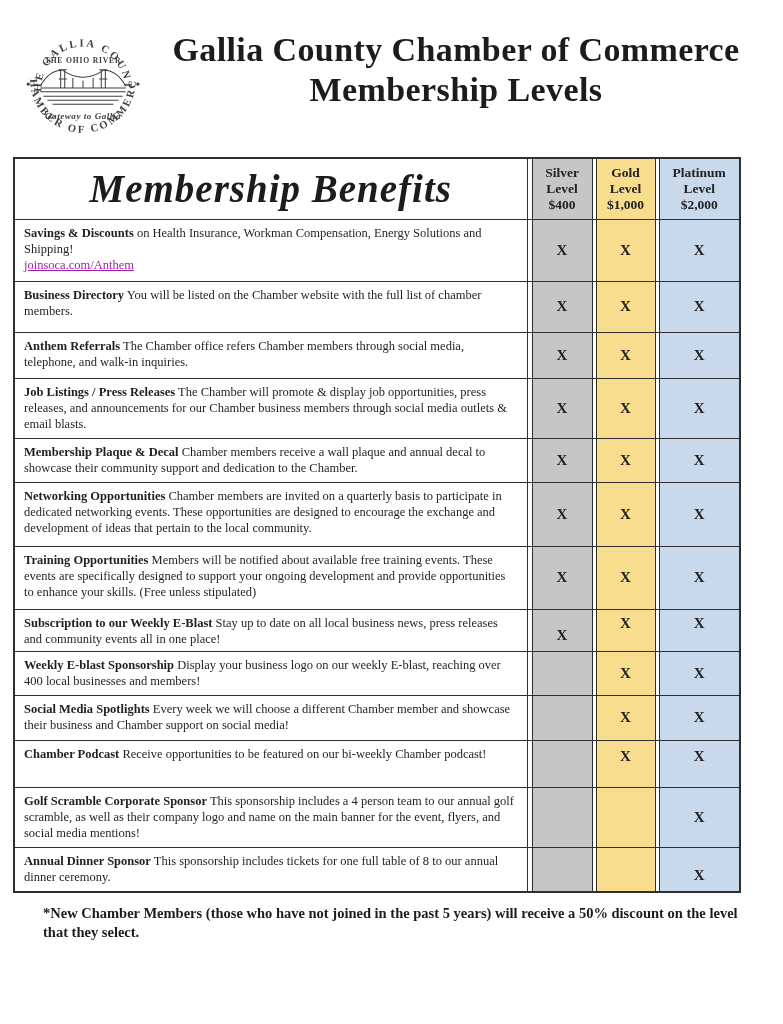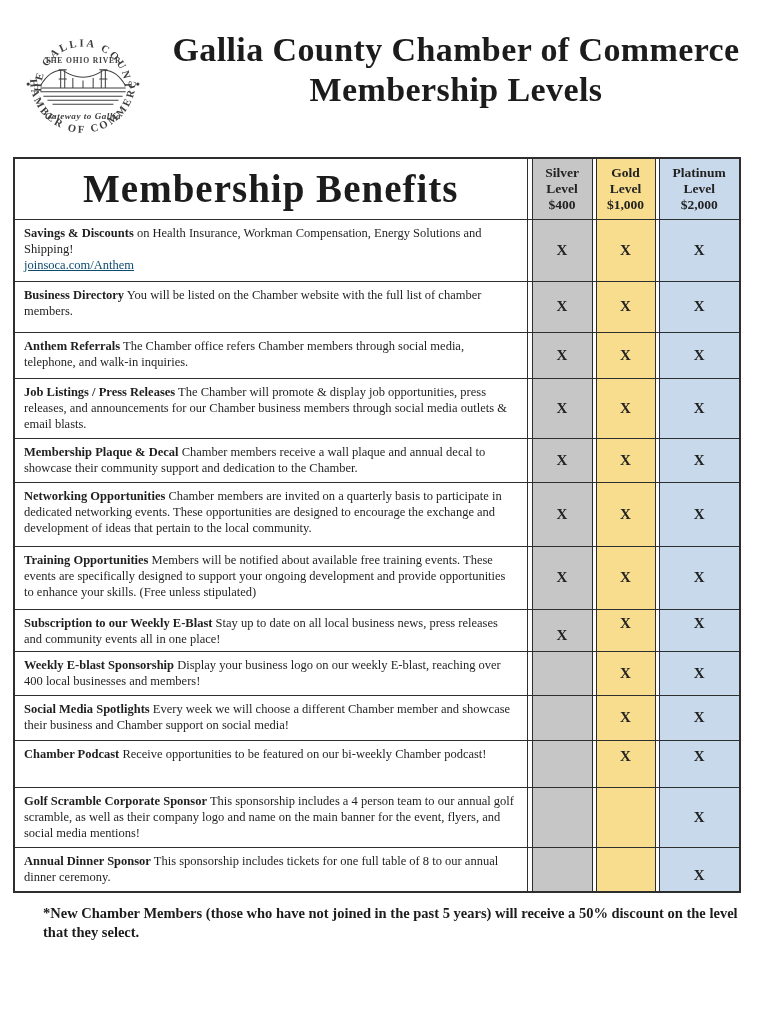--- a/index.html
+++ b/index.html
@@ -27,24 +27,24 @@
     border:2.5px solid #2e2e2e;
   }
   table.benefits td{border:1.6px solid #2e2e2e;overflow:hidden;}
   td.gut{border-left:none;border-right:none;background:#fff;padding:0;}
   td.benefit{
     vertical-align:top;background:#fff;
     padding:5px 9px 4px 9px;
     font-size:12.5px;line-height:16px;color:#1f1f1f;
   }
   td.benefit b{font-weight:bold;}
-  a.doc-link{color:#0c4a6e;text-decoration:underline;cursor:pointer;}
+  a.doc-link{color:#a21caf;text-decoration:underline;cursor:pointer;}
   td.benefits-head{
     text-align:center;vertical-align:middle;background:#fff;
-    font-weight:bold;font-size:39px;letter-spacing:1px;
+    font-style:italic;font-weight:bold;font-size:39px;letter-spacing:1px;
     color:#1c1c1c;
     margin-top:19px;
   }
   td.level-head{
     text-align:center;vertical-align:middle;
     font-weight:bold;font-size:13.5px;line-height:16px;color:#222;
     padding:2px;
   }
   td.mark{
     text-align:center;vertical-align:middle;

